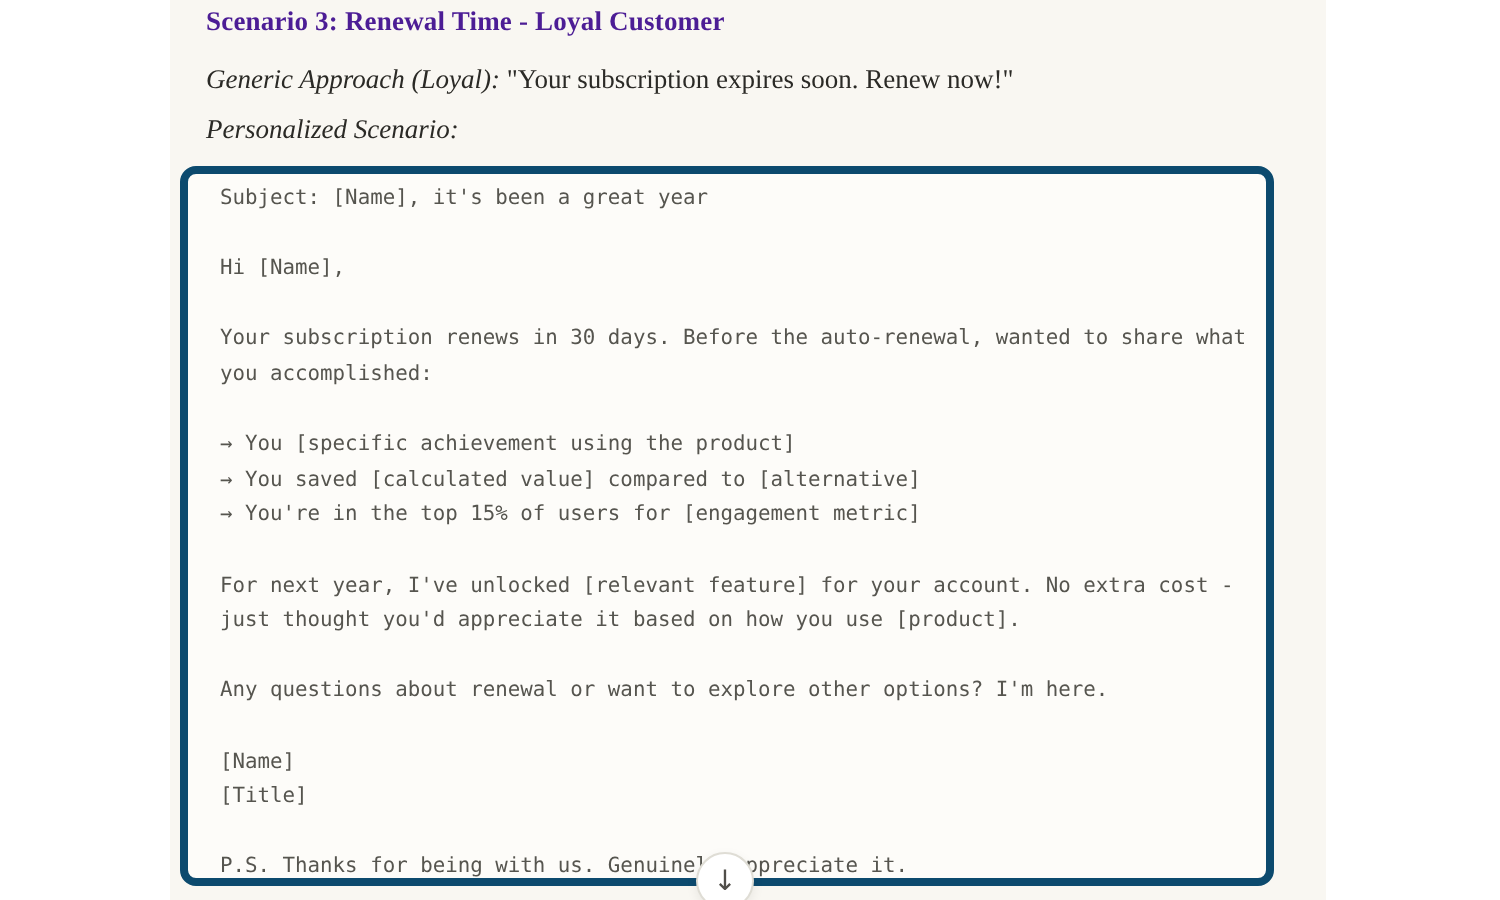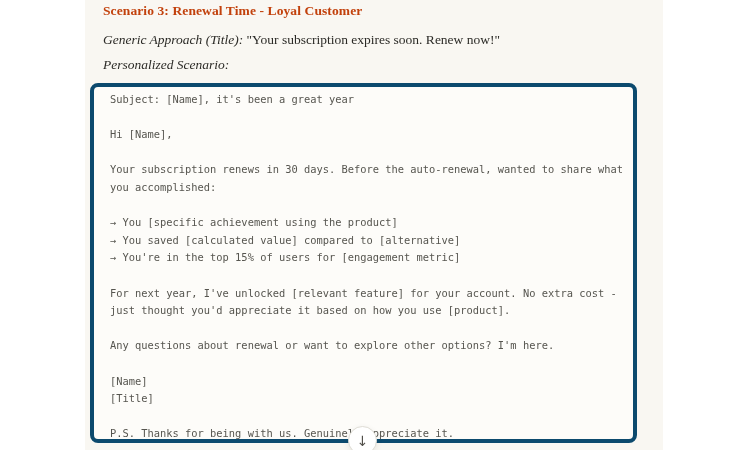--- a/index.html
+++ b/index.html
@@ -19,21 +19,21 @@
     height: 450px;
     background: #F9F7F2;
   }
   .heading {
     margin: 3px 0 0 0;
     padding-left: 18px;
     font-family: "Liberation Serif", serif;
     font-size: 13.5px;
     line-height: 16px;
     font-weight: bold;
-    color: #c2410c;
+    color: #4c1d95;
     letter-spacing: 0.1px;
   }
   .para {
     margin: 13px 0 0 0;
     padding-left: 18px;
     font-family: "Liberation Serif", serif;
     font-size: 13.5px;
     line-height: 16px;
     color: #2B2A26;
   }
@@ -79,21 +79,21 @@
     color: #504E49;
   }
 </style>
 </head>
 <body>
 
 <div class="content-column">
 
   <h3 class="heading">Scenario 3: Renewal Time - Loyal Customer</h3>
 
-  <p class="para"><span class="italic">Generic Approach (Title): </span><span>"Your subscription expires soon. Renew now!"</span></p>
+  <p class="para"><span class="italic">Generic Approach (Loyal): </span><span>"Your subscription expires soon. Renew now!"</span></p>
 
   <p class="para tight italic">Personalized Scenario:</p>
 
   <pre class="code-block">Subject: [Name], it's been a great year
 
 Hi [Name],
 
 Your subscription renews in 30 days. Before the auto-renewal, wanted to share what
 you accomplished:
 

